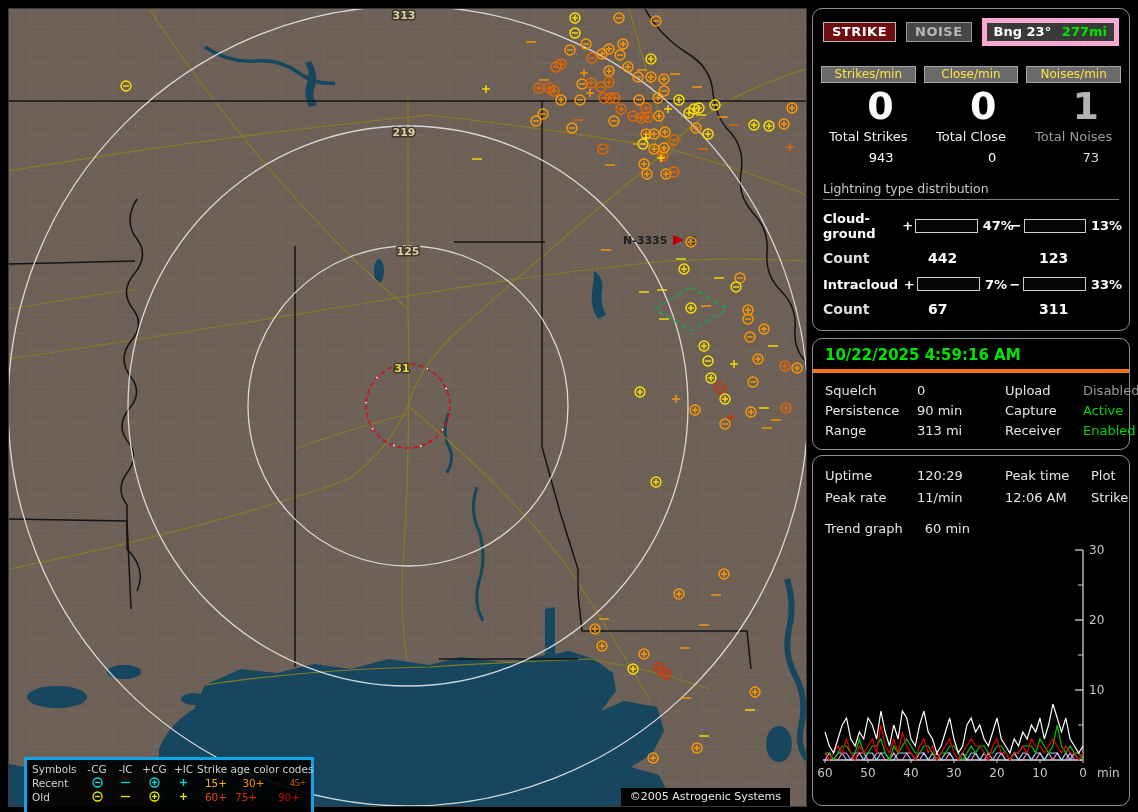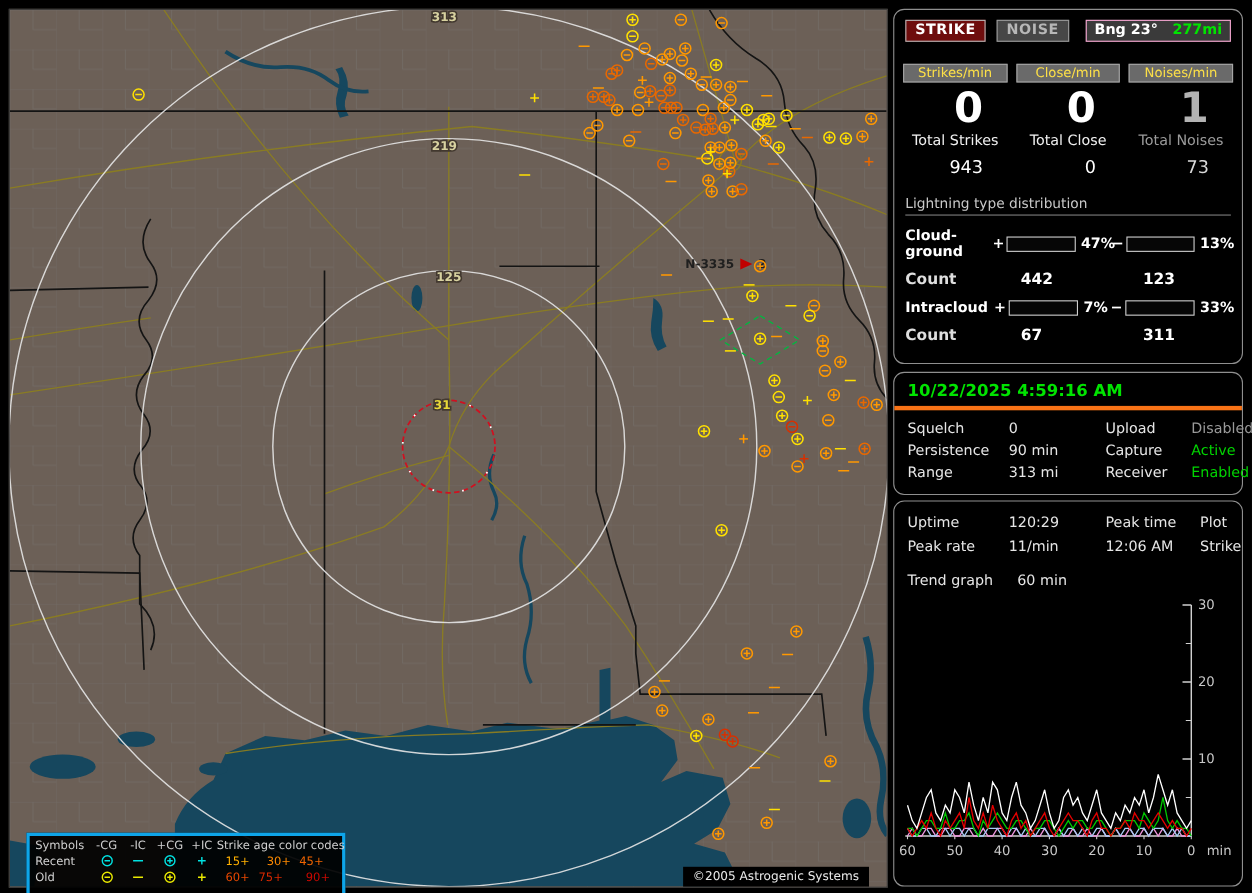--- a/index.html
+++ b/index.html
@@ -18,30 +18,30 @@
   
   .panel{position:absolute;left:812px;width:318px;background:#000;border:1px solid #8f8f8f;border-radius:10px;box-sizing:border-box;color:#e6e6e6;}
   #panel-top{top:8px;height:323px;}
   #panel-status{top:338px;height:112px;}
   #panel-stats{top:455px;height:351px;}
   
   .p1-toprow{display:flex;align-items:center;gap:10px;padding:9px 10px 0;}
   .btn{font-size:13px;font-weight:bold;padding:1px 8px 2px;letter-spacing:.5px;cursor:pointer;}
   .btn-strike{background:#6e0d0d;color:#fff;border:1px solid #b8b8b8;}
   .btn-noise{background:#474747;color:#b7b7b7;border:1px solid #9a9a9a;}
-  .bng-box{margin-left:auto;background:#3a3a3a;border:1px solid #f9a8d4;padding:1px 7px 2px;width:116px;display:flex;justify-content:space-between;font-size:13px;font-weight:bold;}
+  .bng-box{margin-left:auto;background:#3a3a3a;border:5px solid #f9a8d4;padding:1px 7px 2px;width:116px;display:flex;justify-content:space-between;font-size:13px;font-weight:bold;}
   .bng-label{color:#fff;}
   .bng-val{color:#00e400;}
   .counter-grid{display:grid;grid-template-columns:1fr 1fr 1fr;column-gap:8px;padding:20px 8px 0;}
   .cnt-label{background:#6a6a6a;color:#fde047;font-size:12px;text-align:center;border:1px solid #a5a5a5;padding:0 0 1px;}
   .cnt-rate{font-size:38px;font-weight:bold;color:#fff;text-align:right;padding-right:22px;line-height:1.05;margin-top:4px;}
   .cnt-col.dim .cnt-rate{color:#b3b3b3;}
   .cnt-total-label{font-size:13px;color:#efefef;text-align:center;margin-top:2px;}
   .cnt-col.dim .cnt-total-label{color:#9b9b9b;}
-  .cnt-total{font-size:16px;color:#fff;text-align:right;padding-right:22px;margin-top:6px;}
+  .cnt-total{font-size:13px;color:#fff;text-align:right;padding-right:22px;margin-top:6px;}
   .cnt-col.dim .cnt-total{color:#d9d9d9;}
   .dist{padding:16px 10px 0;}
   .dist-title{color:#c9c9c9;font-size:12.5px;border-bottom:1px solid #7e7e7e;padding-bottom:3px;}
   .dist-row{display:flex;align-items:center;margin-top:11px;font-size:13px;font-weight:bold;color:#fff;}
   .dist-name{width:92px;}
   .sign{width:10px;text-align:center;}
   .bar{width:70px;height:12px;border:1px solid #cfcfcf;background:#060606;margin:0 3px;}
   .bar-fill{height:100%;}
   .pct{width:28px;padding-left:2px;}
   .count-row{display:flex;font-size:14px;font-weight:bold;color:#fff;margin-top:9px;}
@@ -788,21 +788,21 @@
             </g>
           </svg></div>
       <div class="leg-symcell" style="text-align:center"><svg class="leg-sym" width="13" height="13">
             <g stroke="#00e2e2" fill="none" stroke-width="1.3">
               <line x1="3" y1="6.5" x2="10" y2="6.5"></line>
               <line x1="6.5" y1="3" x2="6.5" y2="10"></line>
             </g>
           </svg></div>
       <div style="text-align: center; color: rgb(255, 176, 0);">15+</div>
       <div style="text-align: center; color: rgb(255, 138, 0);">30+</div>
-      <div style="text-align: left; color: rgb(240, 100, 0);">45+</div>
+      <div style="text-align: right; color: rgb(240, 100, 0); font-family: Liberation Serif, serif;">45+</div>
 
       <div>Old</div>
       <div class="leg-symcell" style="text-align:center"><svg class="leg-sym" width="13" height="13">
             <g stroke="#eaea00" fill="none" stroke-width="1.3">
               <circle cx="6.5" cy="6.5" r="4.5"></circle>
               <line x1="4" y1="6.5" x2="9" y2="6.5"></line>
             </g>
           </svg></div>
       <div class="leg-symcell" style="text-align:center"><svg class="leg-sym" width="13" height="13">
             <g stroke="#eaea00" fill="none" stroke-width="1.3">

